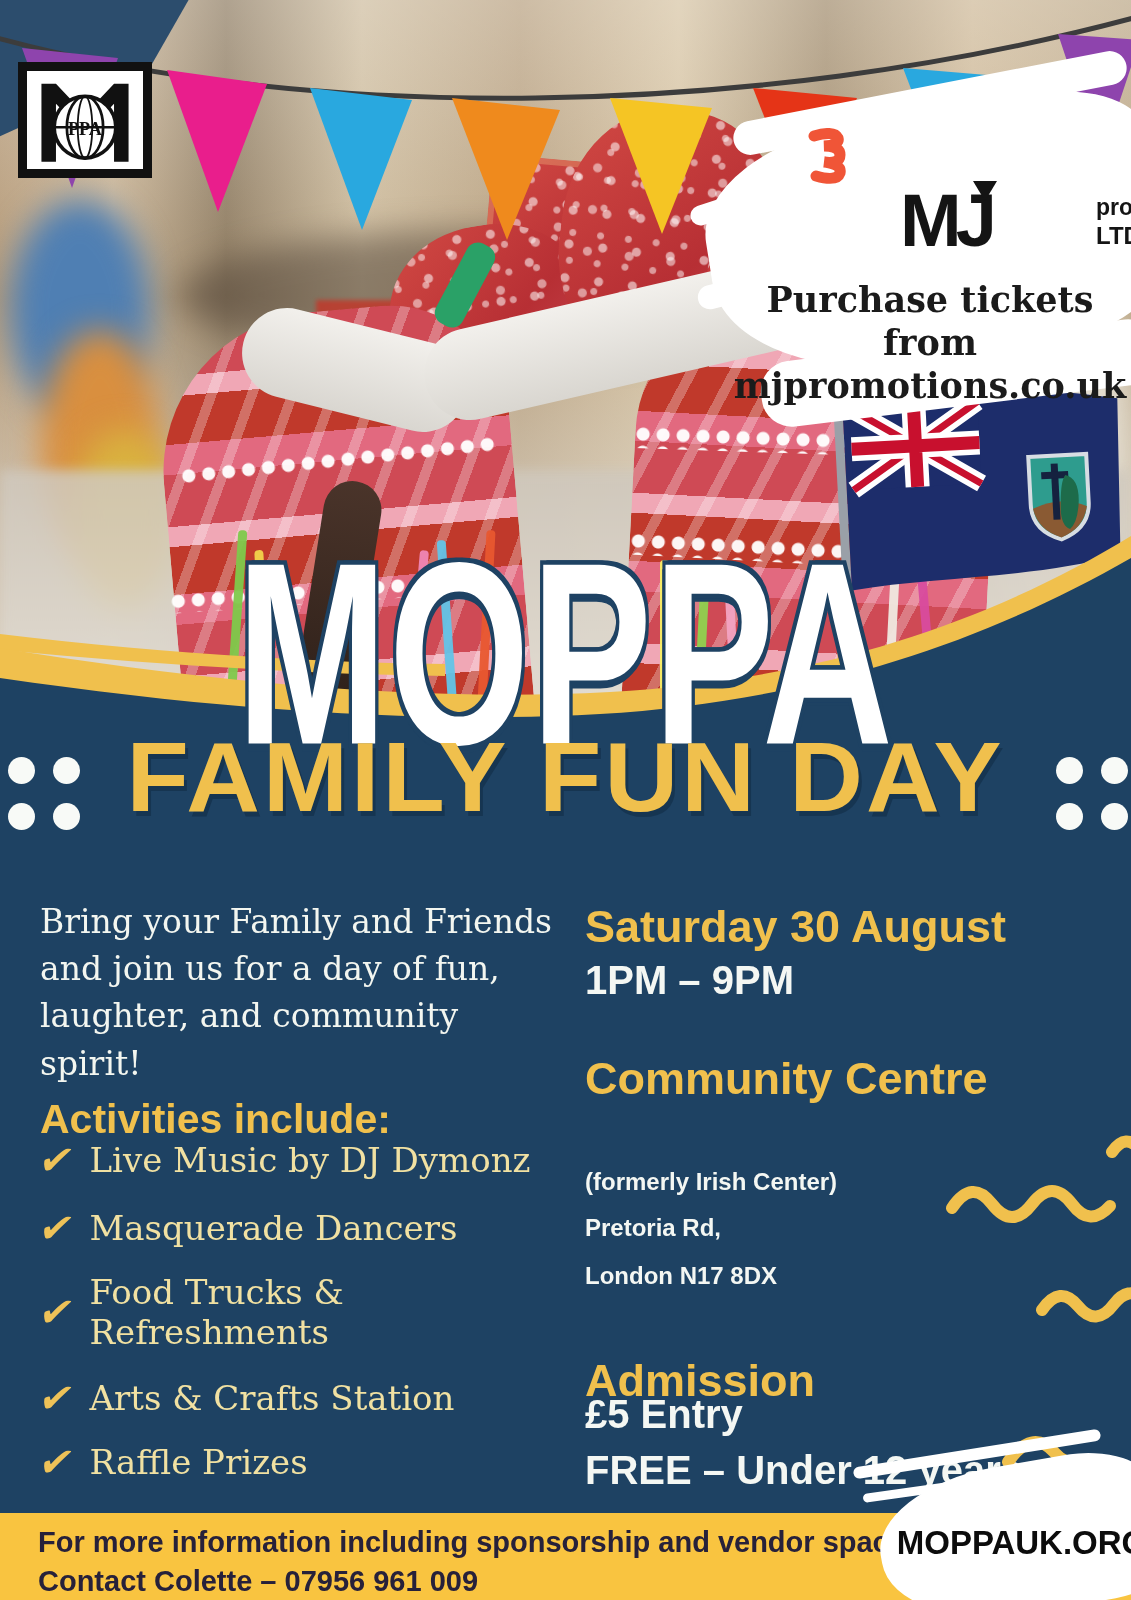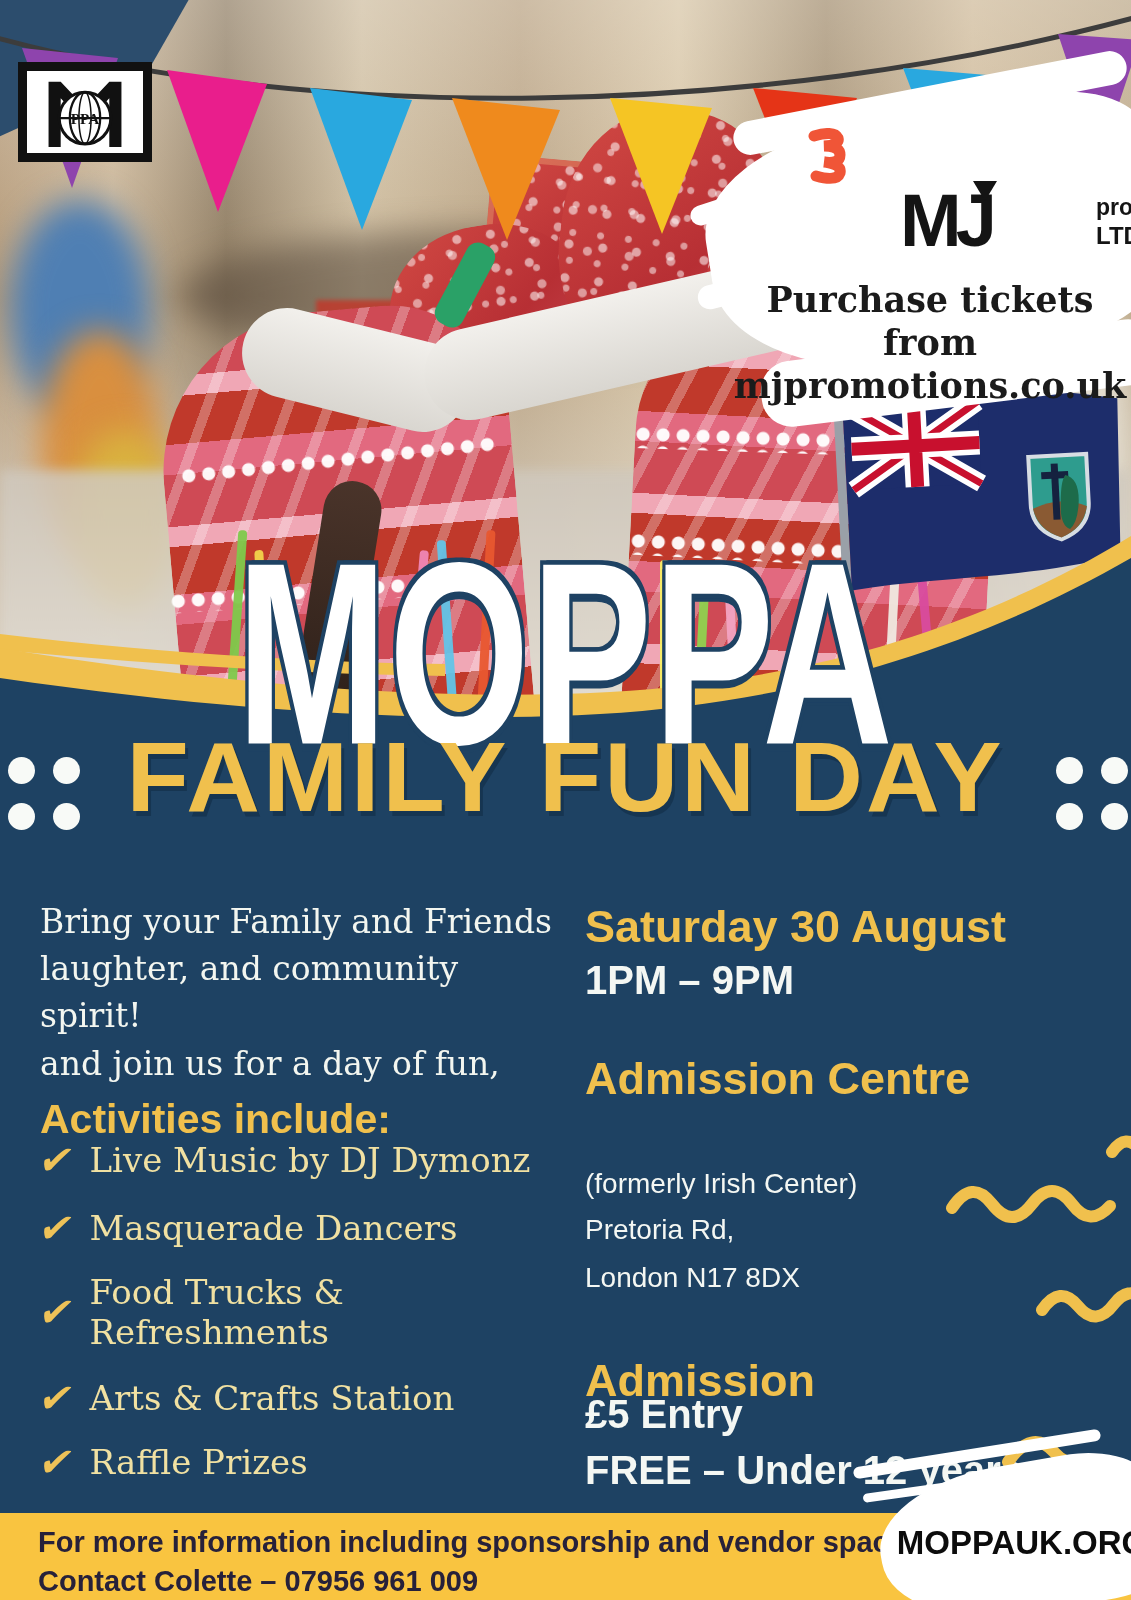--- a/index.html
+++ b/index.html
@@ -39,21 +39,21 @@
       radial-gradient(circle at 8px 10px, #fff 0 6px, transparent 7px);
     background-size:20px 18px;opacity:.95;}
   .ribbon{position:absolute;width:9px;border-radius:4px;opacity:.95;}
   .sleeve{position:absolute;background:linear-gradient(180deg,#f2f0ec,#d9d6d0);border-radius:60px;}
   .arm-skin{position:absolute;background:linear-gradient(180deg,#4a342a,#2e2019);border-radius:30px;}
 
   
   .bunting{position:absolute;left:0;top:0;width:1131px;height:260px;}
 
   
-  .mppa{position:absolute;left:18px;top:62px;width:134px;height:100px;background:#fff;
+  .mppa{position:absolute;left:18px;top:62px;width:134px;height:116px;background:#fff;
     border:9px solid #111;box-sizing:border-box;}
 
   
   .brush-tr{position:absolute;left:690px;top:70px;width:470px;height:330px;}
   .brush-shape{position:absolute;background:#fff;}
   .b1{left:18px;top:42px;width:452px;height:250px;border-radius:38% 22% 30% 46%;transform:rotate(-9deg);}
   .b2{left:40px;top:16px;width:400px;height:34px;border-radius:20px;transform:rotate(-11deg);}
   .b3{left:70px;top:270px;width:400px;height:66px;border-radius:30px;transform:rotate(-7deg);}
   .b4{left:-2px;top:120px;width:120px;height:20px;border-radius:12px;transform:rotate(-18deg);}
   .b5{left:6px;top:200px;width:150px;height:24px;border-radius:14px;transform:rotate(-14deg);}
@@ -95,21 +95,21 @@
   .act-list{position:absolute;left:40px;top:1140px;width:540px;}
   .act-item{display:flex;align-items:center;gap:16px;color:#f1e1a2;
     font-family:"DejaVu Serif","Liberation Serif",serif;font-size:34px;}
   .check{color:#eec258;font-size:40px;font-weight:bold;transform:skewX(-12deg);
     font-family:"DejaVu Sans",sans-serif;line-height:1;}
 
   
   .rc{position:absolute;left:585px;}
   .gold-head{font-size:45px;font-weight:bold;color:#f0c04d;letter-spacing:0;line-height:1.18;}
   .white-big{font-size:40px;font-weight:bold;color:#f4f7f3;}
-  .white-med{font-size:28px;font-weight:normal;color:#f4f7f3;}
+  .white-med{font-size:24px;font-weight:bold;color:#f4f7f3;}
 
   
   .squiggles{position:absolute;left:0;top:0;width:1131px;height:1600px;pointer-events:none;}
 
   
   .footer{position:absolute;left:0;top:1513px;width:1131px;height:87px;background:#f9c440;}
   .footer-text{position:absolute;left:38px;top:10px;color:#27213a;font-weight:bold;font-size:29px;line-height:1.35;}
   .brush-br{position:absolute;left:862px;top:1422px;width:300px;height:190px;}
   .brush-br .m1{position:absolute;left:18px;top:42px;width:280px;height:150px;background:#fff;border-radius:45% 30% 20% 50%;transform:rotate(-10deg);}
   .brush-br .m2{position:absolute;left:-10px;top:26px;width:250px;height:12px;background:#fff;border-radius:8px;transform:rotate(-9deg);}
@@ -263,22 +263,22 @@
       </div>
       <div class="purchase">
         <div>Purchase tickets from</div>
         <div>mjpromotions.co.uk</div>
       </div>
     </div>
   </div>
 
   <div class="intro">
     <div>Bring your Family and Friends</div>
+    <div>and join us for a day of fun,</div>
     <div>laughter, and community spirit!</div>
-    <div>and join us for a day of fun,</div>
   </div>
   <div class="act-head">Activities include:</div>
   <div class="act-list">
     <div class="act-item">
       <span class="check">✔</span>
       <span>Live Music by DJ Dymonz</span>
     </div>
     <div class="gap" style="height:28px;"></div>
     <div class="act-item">
       <span class="check">✔</span>
@@ -303,21 +303,21 @@
     <div class="act-item">
       <span class="check">✔</span>
       <span>Games &amp; Contests</span>
     </div>
   </div>
 
   <div class="rc gold-head" style="top:900px;">Saturday 30 August</div>
   <div class="rc white-big" style="top:958px;">1PM – 9PM</div>
 
   <div class="rc gold-head" style="top:1052px;">
-    <div>Admission Centre</div>
+    <div>Community Centre</div>
   </div>
   <div class="rc white-med" style="top:1168px;">(formerly Irish Center)</div>
   <div class="rc white-med" style="top:1214px;">Pretoria Rd,</div>
   <div class="rc white-med" style="top:1262px;text-align:right;">London N17 8DX</div>
 
   <div class="rc gold-head" style="top:1326px;margin-top:28px;">Admission</div>
   <div class="rc white-big" style="top:1392px;">£5 Entry</div>
   <div class="rc white-big" style="top:1448px;">FREE – Under 12 years</div>
 
   <svg class="squiggles" viewBox="0 0 1131 1600">

